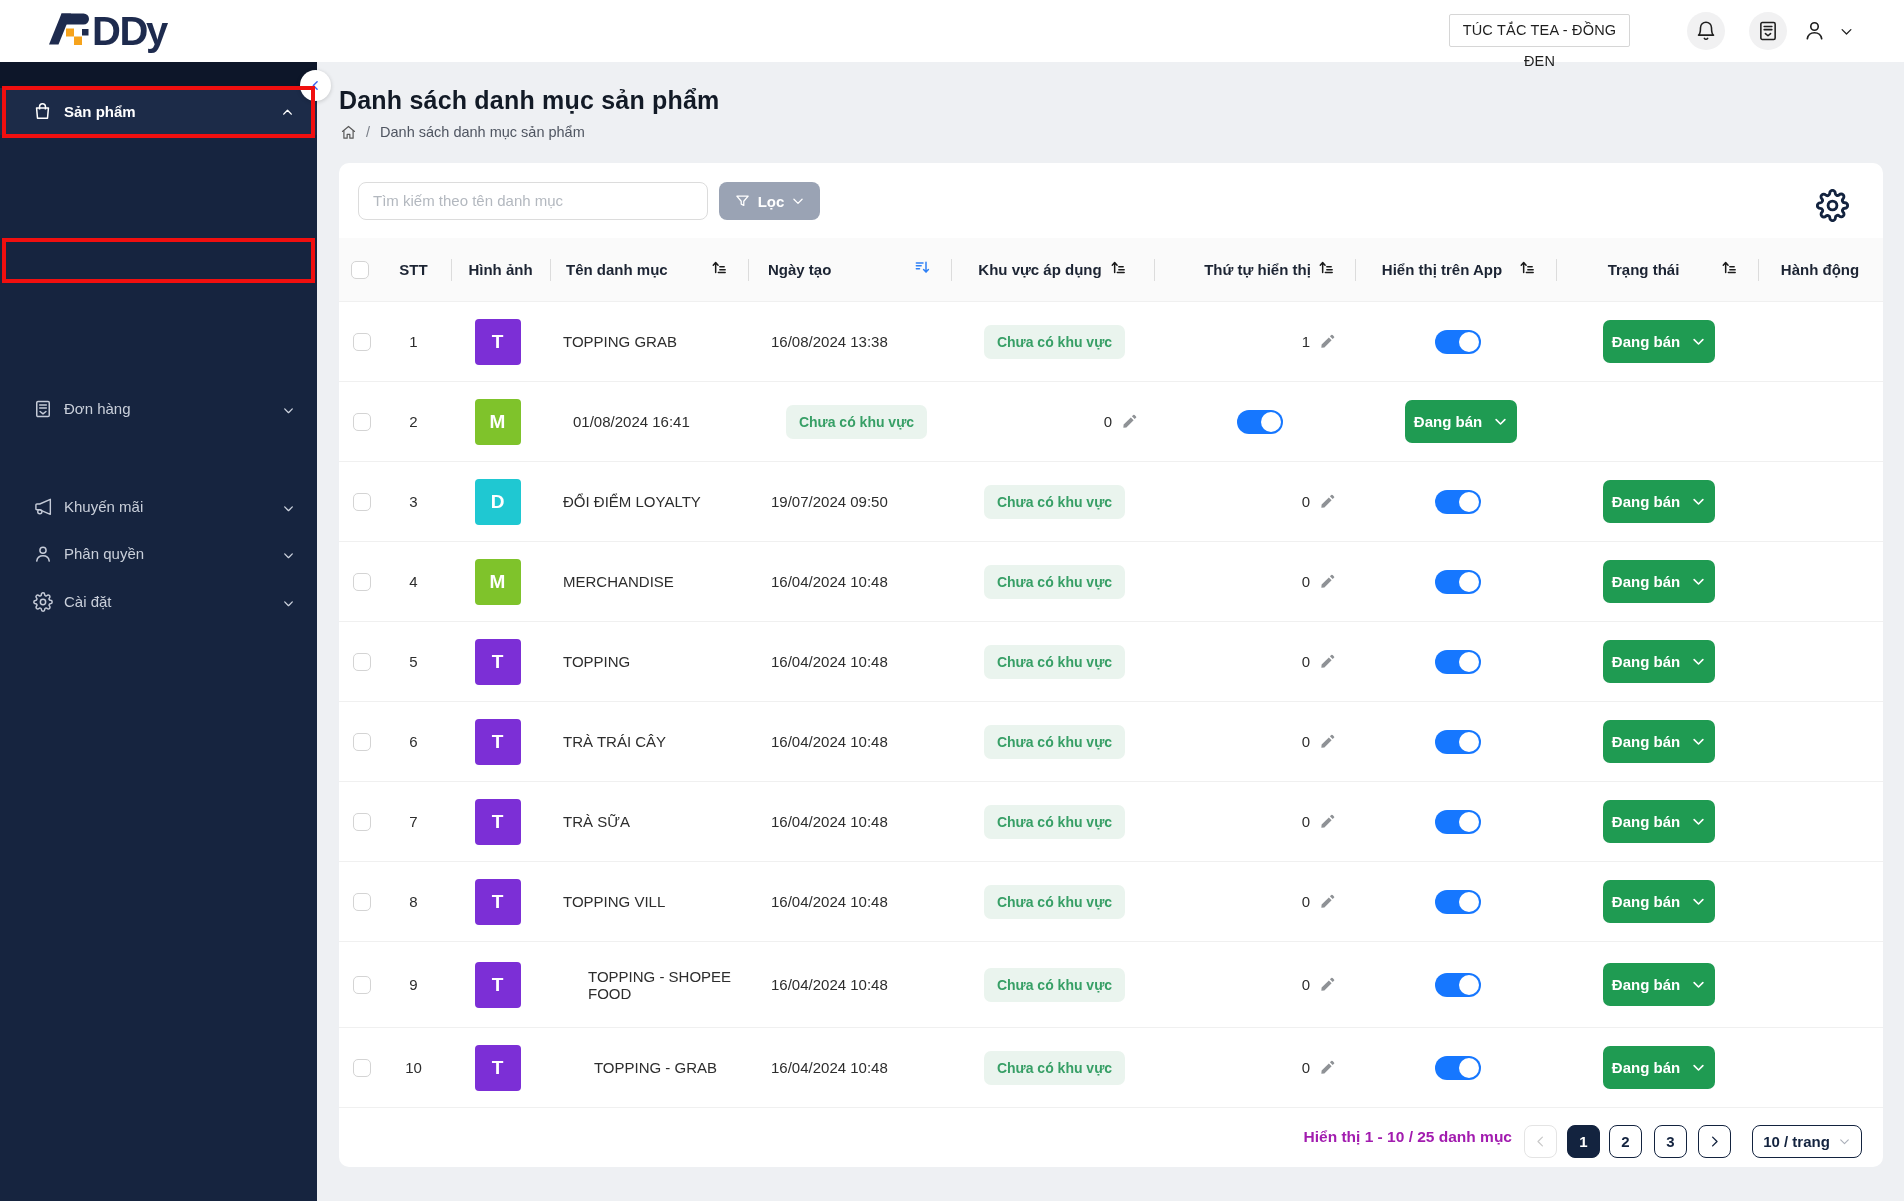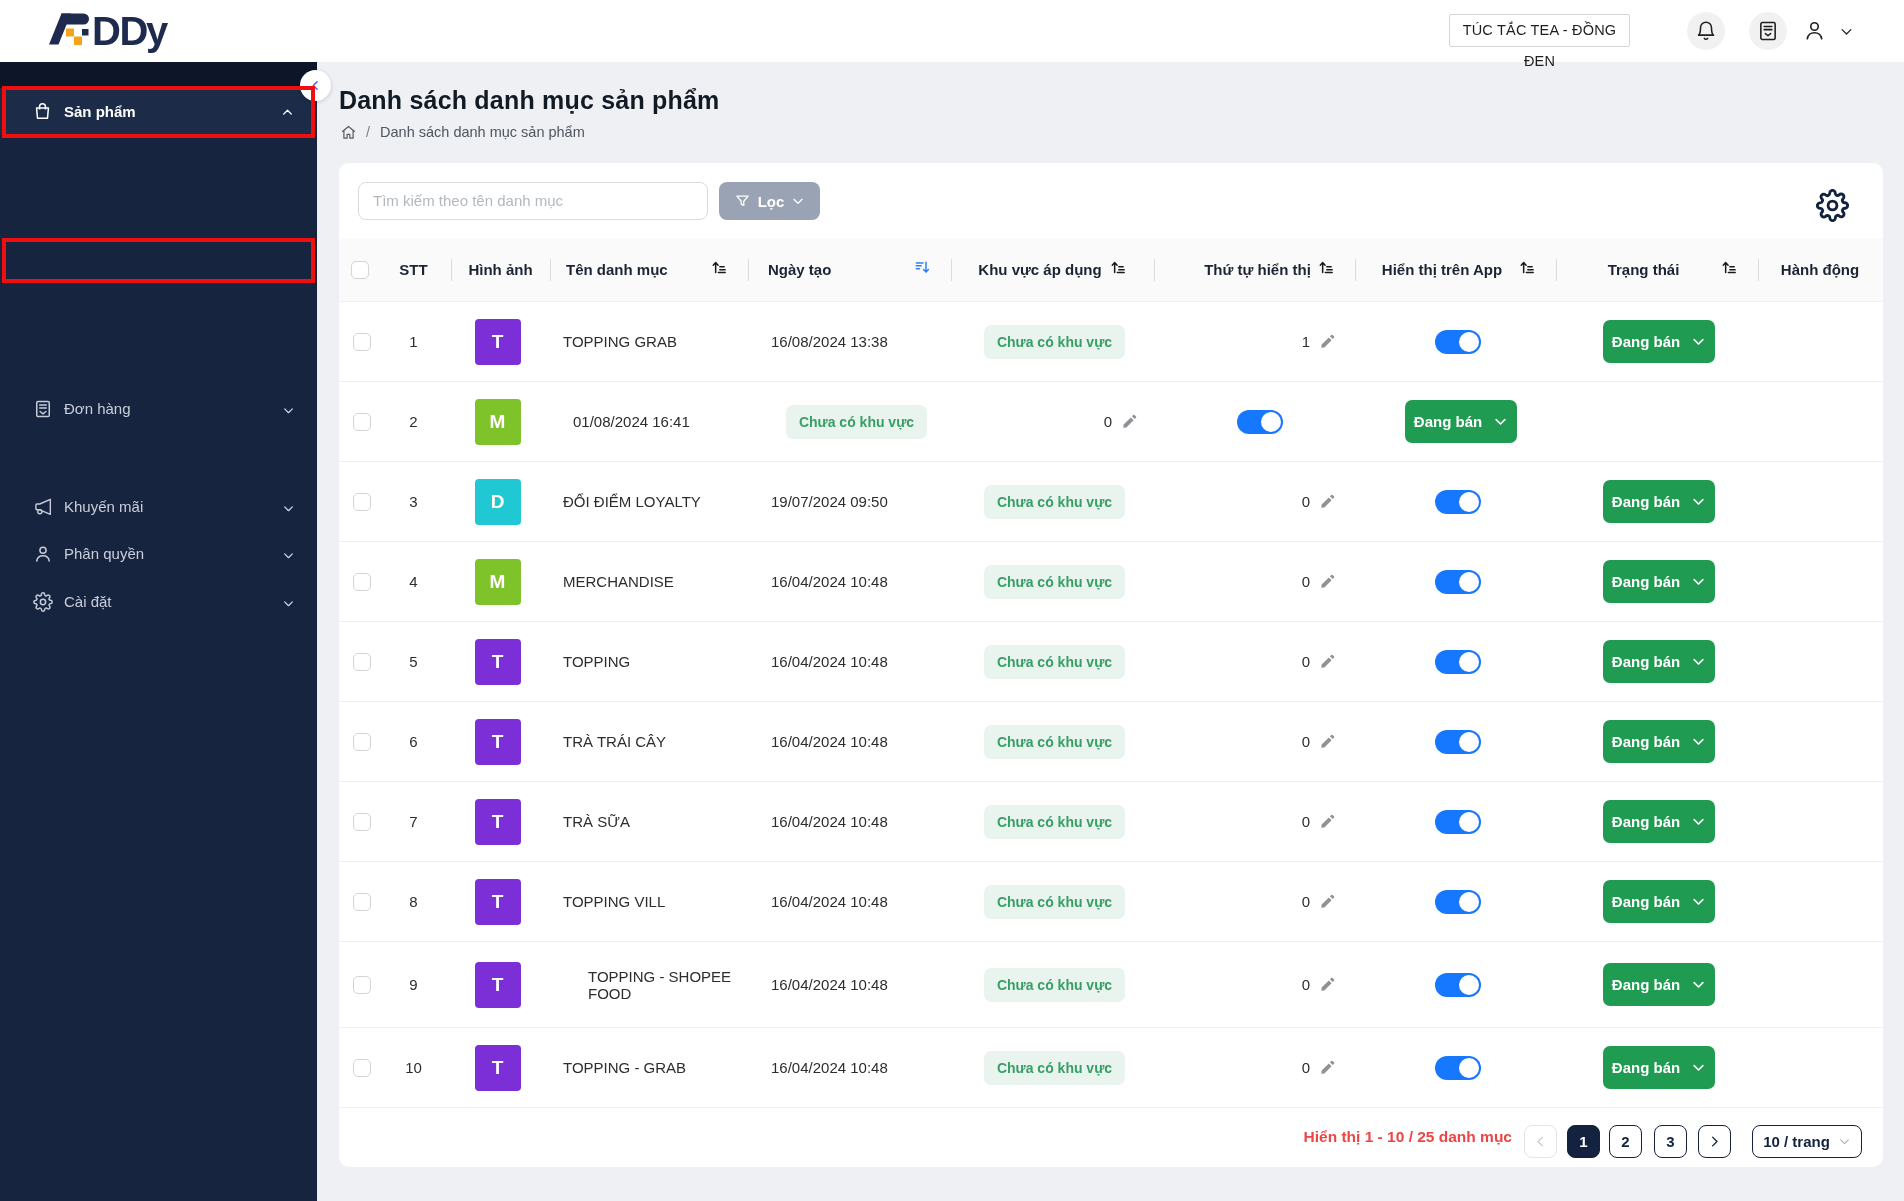--- a/index.html
+++ b/index.html
@@ -45,21 +45,21 @@
 .trow{position:absolute;left:0;width:1544px;border-top:1px solid #f0f0f0;display:flex;font-size:15px;color:#2d2d2d}
 .tc{display:flex;align-items:center;justify-content:center;height:100%}
 .avatar{width:46px;height:46px;border-radius:4px;color:#fff;font-size:19px;font-weight:700;display:flex;align-items:center;justify-content:center}
 .tag{background:#eaf4ee;color:#379f66;font-size:14px;font-weight:700;padding:9px 13px;border-radius:7px;white-space:nowrap;position:relative;left:2px}
 .toggle{width:46px;height:24px;border-radius:12px;background:#1677ff;position:relative}
 .toggle .knob{position:absolute;right:2px;top:2px;width:20px;height:20px;border-radius:50%;background:#fff}
 .statusbtn{width:112px;height:43px;border-radius:7px;background:#1f9b52;color:#fff;font-size:15px;font-weight:700;
   display:flex;align-items:center;justify-content:center;gap:11px}
 
 .tfoot{position:absolute;left:0;top:944px;width:1544px;height:60px;border-top:1px solid #f0f0f0}
-.showing{position:absolute;right:371px;top:20px;font-size:15.5px;font-weight:700;color:#ef4444}
+.showing{position:absolute;right:371px;top:20px;font-size:15.5px;font-weight:700;color:#a21caf}
 .pbtn{position:absolute;top:17px;width:33px;height:33px;border-radius:8px;border:1.5px solid #13233f;background:#fff;color:#13233f;
   font-size:15px;font-weight:700;display:flex;align-items:center;justify-content:center}
 .pbtn.dis{border-color:#e4e4e4;color:#c9c9c9}
 .pbtn.act{background:#13233f;color:#fff;border-color:#13233f}
 .psel{position:absolute;top:17px;left:1413px;width:110px;height:33px;border-radius:8px;border:1.5px solid #13233f;background:#fff;color:#13233f;
   font-size:15px;font-weight:700;display:flex;align-items:center;justify-content:center;gap:8px}
 
 .cbx{width:18px;height:18px;border:1.5px solid #d4d4d4;border-radius:5px;background:#fff;display:inline-block}
 .thead .cbx{margin-left:0}
 </style></head>
@@ -577,21 +577,21 @@
 <div class="trow" style="top:864px;height:80px">
   <div class="tc" style="width:45px">
         <span class="cbx"></span>
       </div>
   <div class="tc" style="width:67px">
         <span style="position:relative;left:-4px">10</span>
       </div>
   <div class="tc" style="width:99px">
         <span class="avatar" style="background:#7c2fd6;position:relative;left:-3px">T</span>
       </div>
-  <div class="tc" style="width:198px;justify-content:flex-start;padding-left:13px">
+  <div class="tc" style="width:198px;justify-content:center;padding-left:13px">
         <span style="max-width:160px">TOPPING - GRAB</span>
       </div>
   <div class="tc" style="width:203px;justify-content:flex-start;padding-left:23px">16/04/2024 10:48</div>
   <div class="tc" style="width:203px">
         <span class="tag">Chưa có khu vực</span>
       </div>
   <div class="tc" style="width:201px;justify-content:flex-end;padding-right:19px">
         <span>0</span>
         <span style="margin-left:9px;display:flex">
           <svg width="17" height="17" viewBox="0 0 24 24" fill="none">

